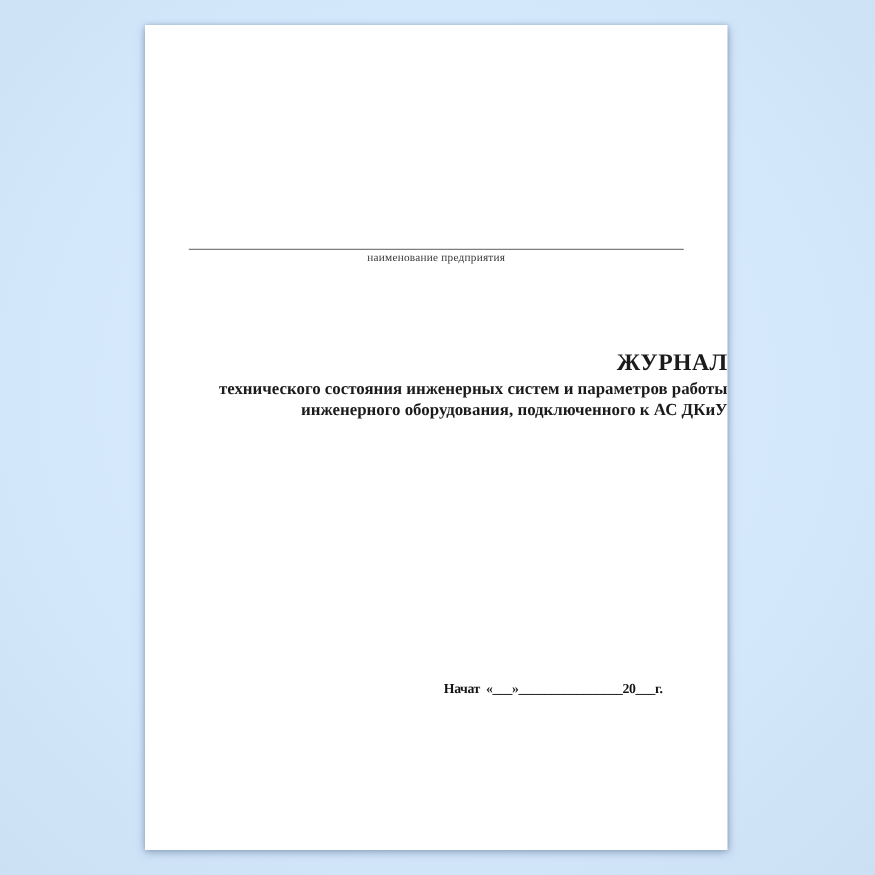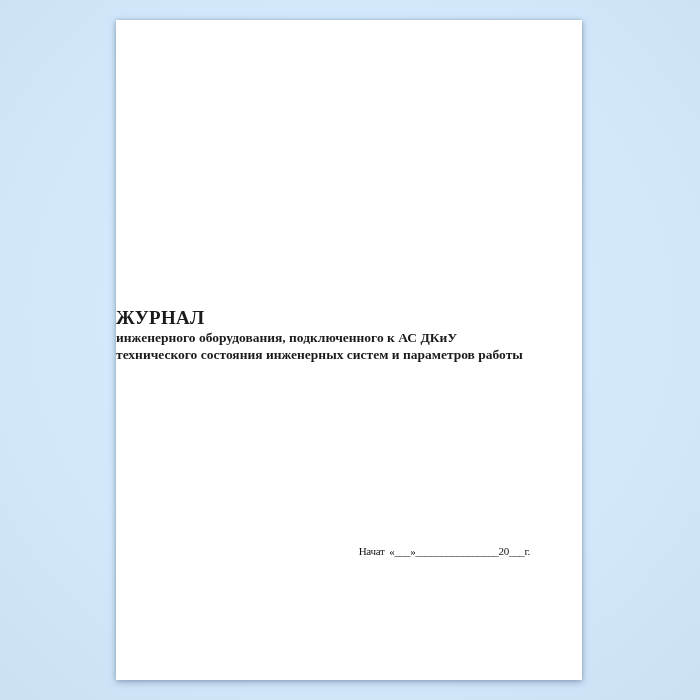--- a/index.html
+++ b/index.html
@@ -39,23 +39,22 @@
     font-size: 9px;
     line-height: 11px;
     color: #3a3a3a;
     letter-spacing: 0.2px;
   }
   .title-block {
     position: absolute;
     top: 259px;
     left: 0;
     width: 466px;
-    text-align: left;
+    text-align: right;
     color: #1b1b1b;
-    margin-top: 27px;
   }
   .journal-title {
     font-size: 19px;
     line-height: 24px;
     font-weight: bold;
     letter-spacing: 0.3px;
   }
   .journal-subtitle {
     font-size: 13.5px;
     line-height: 18px;
@@ -65,37 +64,41 @@
   .dates-block {
     position: absolute;
     top: 524px;
     right: 52px;
     text-align: right;
     color: #141414;
   }
   .date-row {
     font-size: 11px;
     line-height: 14px;
-    font-weight: normal;
+    font-weight: bold;
     letter-spacing: -0.3px;
     white-space: pre;
     margin-bottom: 9px;
   }
 </style>
 </head>
 <body>
 
 <div class="scene">
   <div class="paper">
 
+    <div class="company-line">
+      <div class="company-rule"></div>
+      <div class="company-caption">наименование предприятия</div>
+    </div>
 
     <div class="title-block">
       <div class="journal-title">ЖУРНАЛ</div>
+      <div class="journal-subtitle">технического состояния инженерных систем и параметров работы</div>
       <div class="journal-subtitle">инженерного оборудования, подключенного к АС ДКиУ</div>
-      <div class="journal-subtitle">технического состояния инженерных систем и параметров работы</div>
     </div>
 
     <div class="dates-block">
       <div class="date-row">Начат  «___»________________20___г.</div>
     </div>
 
   </div>
 </div>
 
 </body></html>

